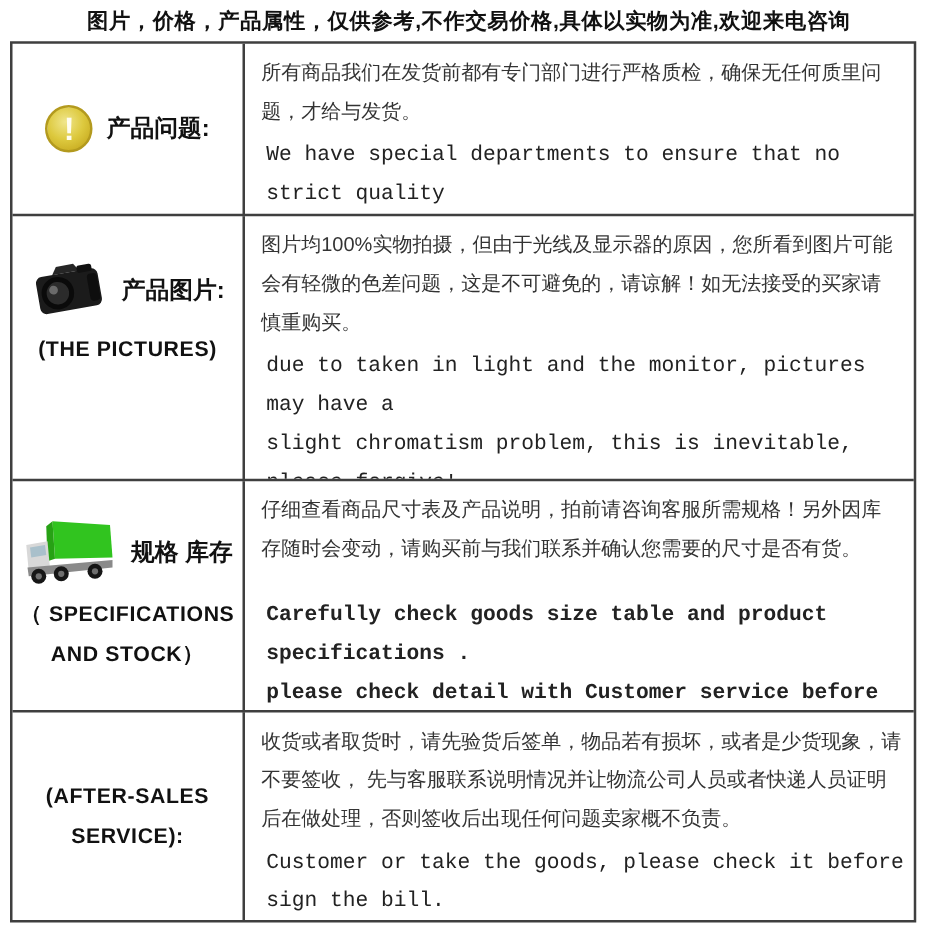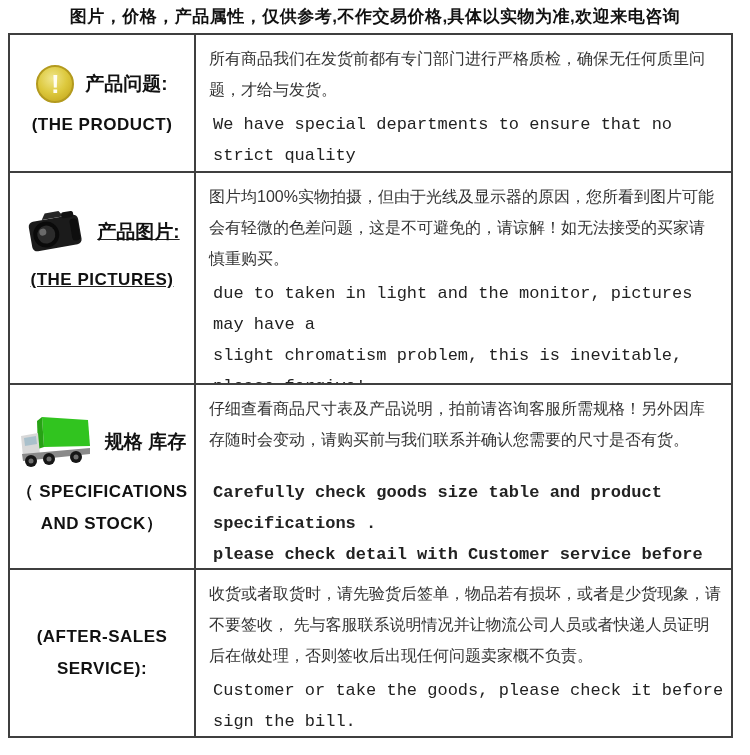--- a/index.html
+++ b/index.html
@@ -13,21 +13,21 @@
                 border:2px solid #3f3f3f;
                 display:grid; grid-template-columns:186px 1fr;
                 grid-template-rows:138px 212px 185px 166px; }
 
   .cell { box-sizing:border-box; overflow:hidden; }
   .cell-left { border-right:2px solid #3f3f3f; border-bottom:2px solid #3f3f3f;
                display:flex; flex-direction:column; align-items:center; justify-content:center;
                gap:6px; padding:6px; text-align:center; }
   .cell-right { border-bottom:2px solid #3f3f3f; padding:8px 6px 16px 13px; }
   .no-bottom { border-bottom:none; }
-  .lift { padding-bottom:60px;text-decoration:underline; }
+  .lift { padding-bottom:60px; }
 
   .title-line { display:flex; align-items:center; gap:11px; }
   .title-cn { font-size:19px; font-weight:bold; color:#111; white-space:nowrap; }
   .title-en { font-size:17px; font-weight:bold; color:#111; white-space:pre-line;
               line-height:32px; letter-spacing:0.5px; }
 
   .body-cn { font-size:16px; color:#333; line-height:31px; white-space:pre-line; }
   .body-en { font-family:"Liberation Mono","DejaVu Sans Mono",monospace;
              font-size:17px; color:#222; line-height:31px; white-space:pre-line;
              margin-top:4px; padding-left:4px; }
@@ -49,21 +49,20 @@
 
   <div class="info-table">
 
     <div class="cell cell-left">
       <div class="title-line">
         <span class="icon-excl">
             <span>!</span>
           </span>
         <span class="title-cn">产品问题:</span>
       </div>
-      <div class="title-en">(THE PRODUCT)</div>
     </div>
     <div class="cell cell-right">
       <div class="body-cn">所有商品我们在发货前都有专门部门进行严格质检，确保无任何质里问
 题，才给与发货。</div>
       <div class="body-en">We have special departments to ensure that no strict quality
 control any quality problem before delivery.</div>
     </div>
 
     <div class="cell cell-left lift">
       <div class="title-line">

